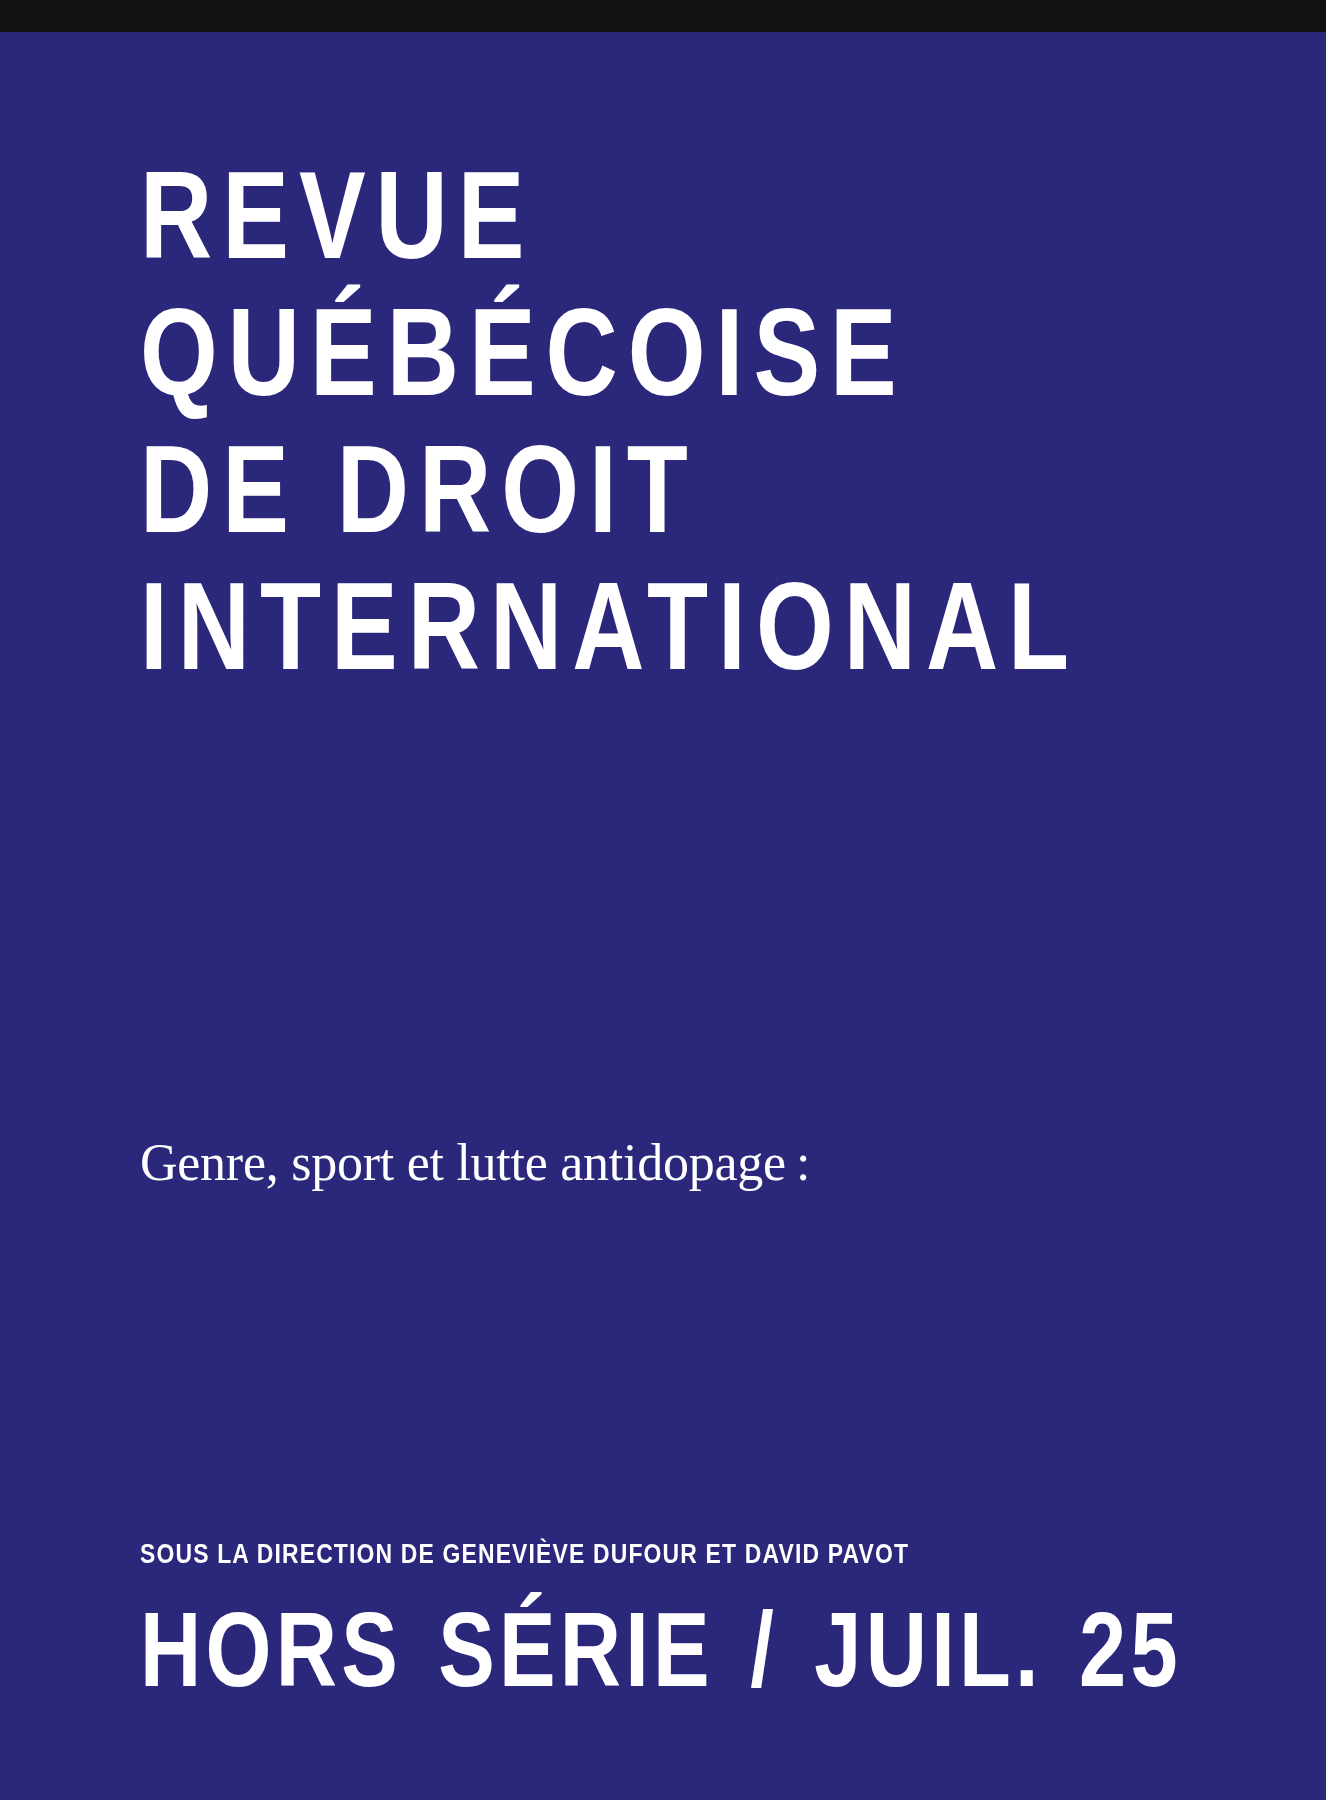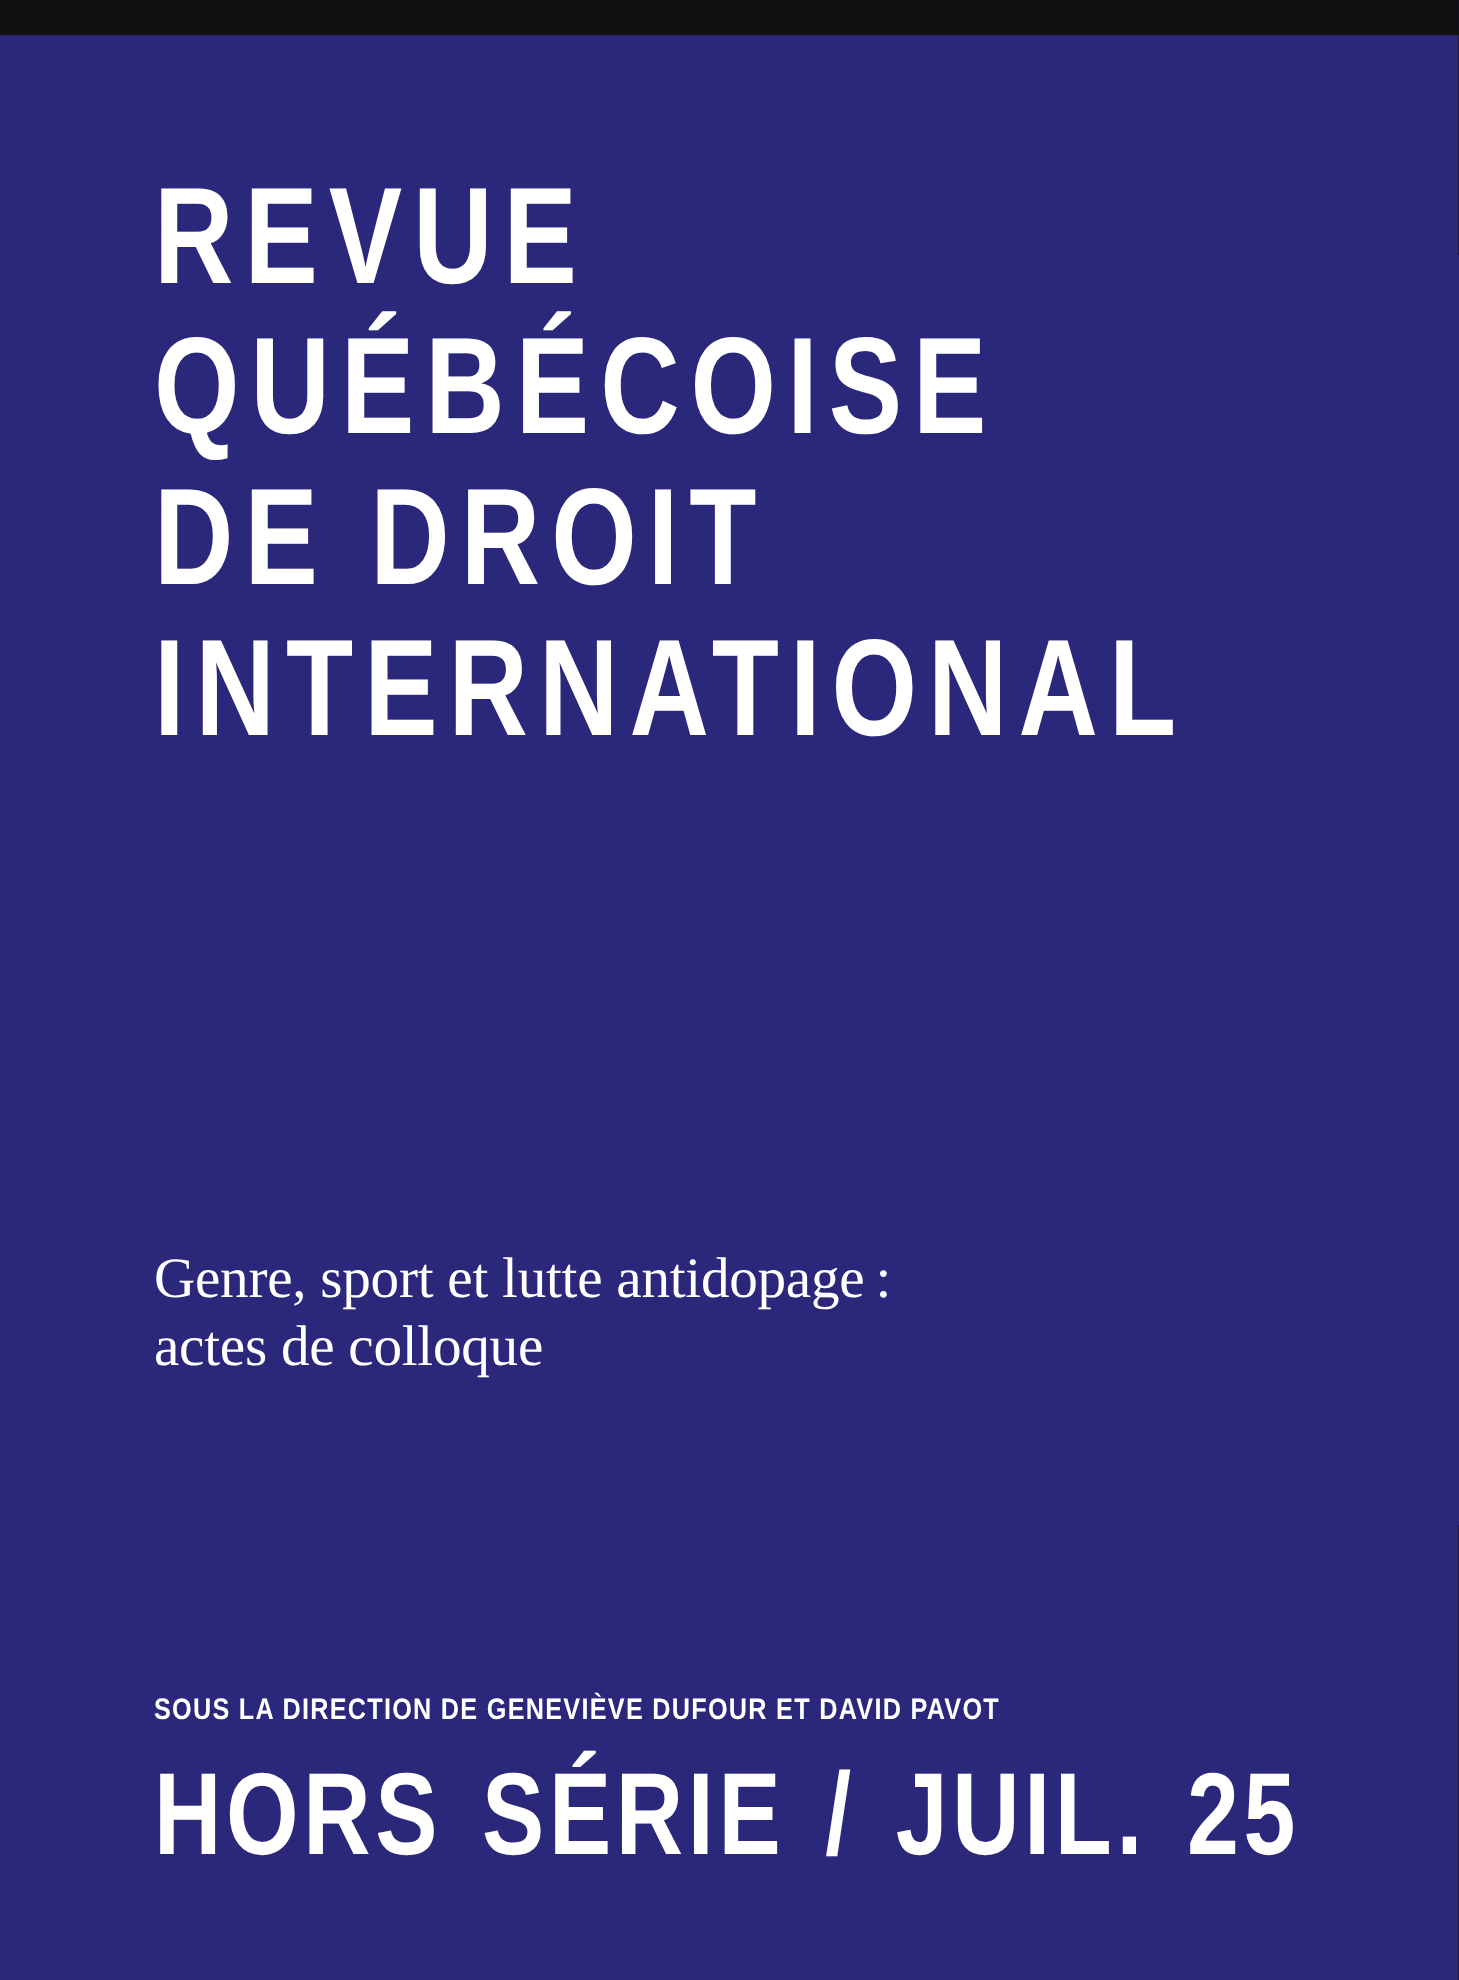--- a/index.html
+++ b/index.html
@@ -82,20 +82,19 @@
 
   <header class="title-block">
     <div class="title-line">REVUE</div>
     <div class="title-line">QUÉBÉCOISE</div>
     <div class="title-line">DE DROIT</div>
     <div class="title-line">INTERNATIONAL</div>
   </header>
 
   <div class="subtitle-block">
     <div class="subtitle-line">Genre, sport et lutte antidopage :</div>
-    <div class="subtitle-line">actes de colloque</div>
   </div>
 
   <div class="editors-line">SOUS LA DIRECTION DE GENEVIÈVE DUFOUR ET DAVID PAVOT</div>
 
   <div class="issue-line">HORS SÉRIE / JUIL. 25</div>
 
 </div>
 
 </body></html>

